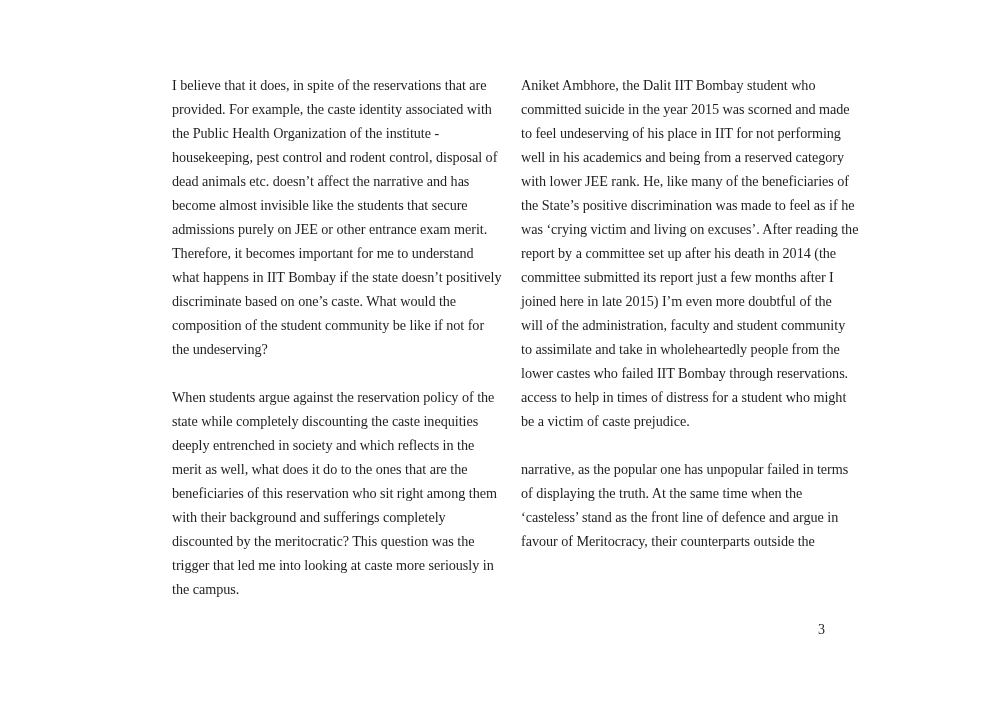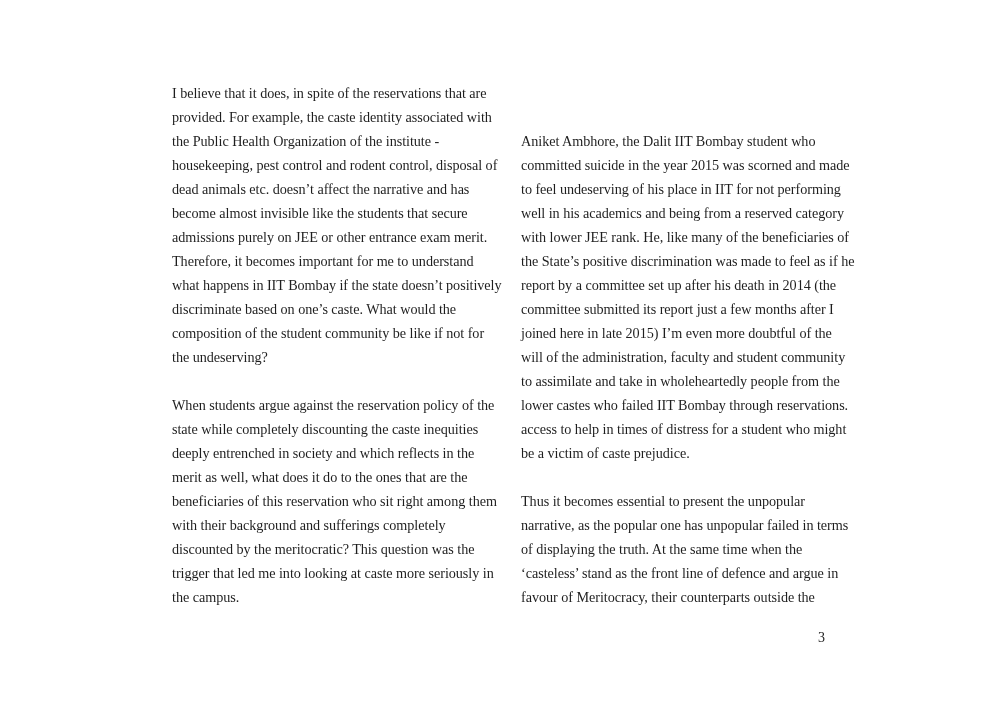--- a/index.html
+++ b/index.html
@@ -10,34 +10,34 @@
   body {
     width: 1000px;
     height: 707px;
     position: relative;
     overflow: hidden;
     font-family: "Liberation Serif", "DejaVu Serif", serif;
     color: #1e1e1e;
   }
   .page {
     position: absolute;
-    left: 0; top: 8px;
+    left: 0; top: 0;
     width: 1000px; height: 611px;
     background: #ffffff;
   }
   .column {
     position: absolute;
     top: 73px;
     width: 318px;
     font-size: 14.2px;
     line-height: 24px;
     letter-spacing: -0.05px;
   }
   .col-left { left: 172px; }
-  .col-right { left: 521px; margin-top: 48px; }
+  .col-right { left: 521px; }
   .para {
     margin: 0 0 24px 0;
     white-space: nowrap;
   }
   .line {
     display: block;
     height: 24px;
   }
   .page-number {
     position: absolute;
@@ -82,31 +82,31 @@
   </div>
 
   <div class="column col-right">
     <p class="para">
       <span class="line">Aniket Ambhore, the Dalit IIT Bombay student who</span>
       <span class="line">committed suicide in the year 2015 was scorned and made</span>
       <span class="line">to feel undeserving of his place in IIT for not performing</span>
       <span class="line">well in his academics and being from a reserved category</span>
       <span class="line">with lower JEE rank. He, like many of the beneficiaries of</span>
       <span class="line">the State’s positive discrimination was made to feel as if he</span>
+      <span class="line">was ‘crying victim and living on excuses’. After reading the</span>
       <span class="line">report by a committee set up after his death in 2014 (the</span>
       <span class="line">committee submitted its report just a few months after I</span>
       <span class="line">joined here in late 2015) I’m even more doubtful of the</span>
       <span class="line">will of the administration, faculty and student community</span>
       <span class="line">to assimilate and take in wholeheartedly people from the</span>
       <span class="line">lower castes who failed IIT Bombay through reservations.</span>
       <span class="line">access to help in times of distress for a student who might</span>
       <span class="line">be a victim of caste prejudice.</span>
     </p>
     <p class="para">
-      <span class="line">Thus it becomes essential to present the unpopular</span>
       <span class="line">narrative, as the popular one has unpopular failed in terms</span>
       <span class="line">of displaying the truth. At the same time when the</span>
       <span class="line">‘casteless’ stand as the front line of defence and argue in</span>
       <span class="line">favour of Meritocracy, their counterparts outside the</span>
     </p>
   </div>
 
   <div class="page-number">3</div>
 
 </div>

